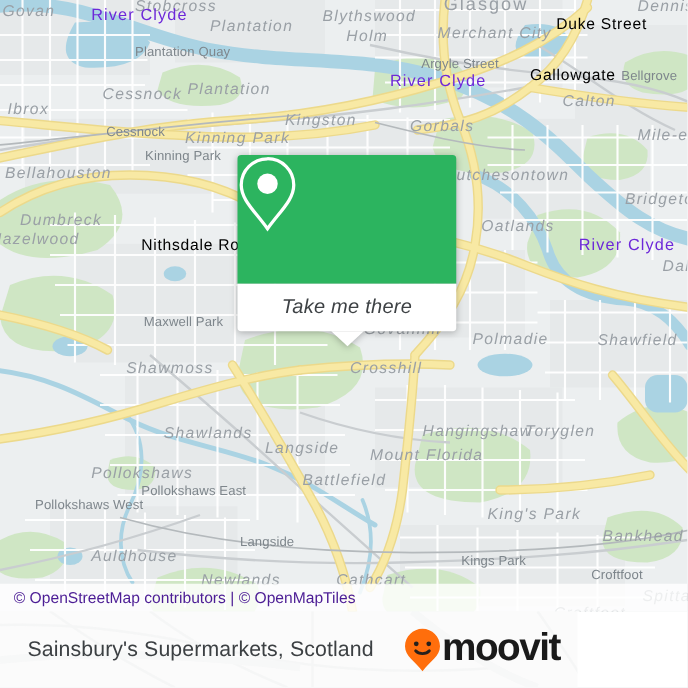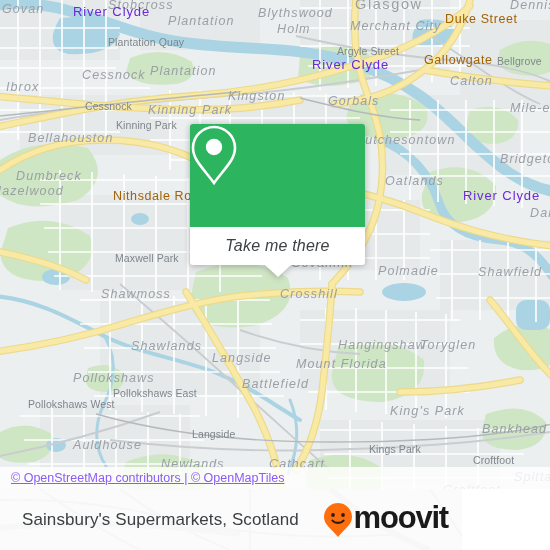--- a/index.html
+++ b/index.html
@@ -23,31 +23,31 @@
     position:absolute;
     color:#8d9499;
     white-space:nowrap;
     font-family:"Liberation Sans","DejaVu Sans",sans-serif;
     pointer-events:none;
     letter-spacing:.3px;
   }
   .lbl-place{font-size:12.5px;color:#9aa0a6;letter-spacing:1.1px;font-style:italic;}
   .lbl-place-big{font-size:14.5px;color:#9aa0a6;letter-spacing:1.6px;}
   .lbl-small{font-size:10.5px;color:#7e868c;letter-spacing:.1px;}
-  .lbl-street{font-size:12.5px;color:#a16207;letter-spacing:.6px;}
+  .lbl-street{font-size:12.5px;color:#000000;letter-spacing:.6px;}
   .lbl-water{font-size:13px;color:#6d28d9;letter-spacing:.9px;}
 
   
   .attrib{
     position:absolute;left:0;bottom:0;width:550px;height:22px;
     background:rgba(255,255,255,.82);
     display:flex;align-items:center;
     padding-left:11px;box-sizing:border-box;
   }
-  .attrib span{font-size:12.5px;color:#8b5cf6;text-decoration:underline;}
+  .attrib span{font-size:12.5px;color:#4c1d95;}
 
   
   .callout{
     position:absolute;left:190px;top:124px;width:175px;
     filter:drop-shadow(0 1px 3px rgba(0,0,0,.28));
     font-style:italic;
   }
   .callout-head{
     height:103px;background:#2cb45f;
     border-radius:3px 3px 0 0;
@@ -253,21 +253,21 @@
         <div class="maplabel lbl-place" style="left: 6px; top: 80px;">Ibrox</div>
         <div class="maplabel lbl-place" style="left: 82px; top: 68px;">Cessnock</div>
         <div class="maplabel lbl-place" style="left: 150px; top: 64px;">Plantation</div>
         <div class="maplabel lbl-place" style="left: 450px; top: 74px;">Calton</div>
         <div class="maplabel lbl-place" style="left: 510px; top: 101px;">Mile-end</div>
         <div class="maplabel lbl-small" style="left: 85px; top: 100px;">Cessnock</div>
         <div class="maplabel lbl-place" style="left: 148px; top: 103px;">Kinning Park</div>
         <div class="maplabel lbl-place" style="left: 228px; top: 89px;">Kingston</div>
         <div class="maplabel lbl-place" style="left: 328px; top: 94px;">Gorbals</div>
         <div class="maplabel lbl-small" style="left: 116px; top: 119px;">Kinning Park</div>
-        <div class="maplabel lbl-place" style="left: 4px; top: 131px; margin-left: 24px;">Bellahouston</div>
+        <div class="maplabel lbl-place" style="left: 4px; top: 131px;">Bellahouston</div>
         <div class="maplabel lbl-place" style="left: 355px; top: 133px;">Hutchesontown</div>
         <div class="maplabel lbl-place" style="left: 500px; top: 152px;">Bridgeton</div>
         <div class="maplabel lbl-place" style="left: 16px; top: 169px;">Dumbreck</div>
         <div class="maplabel lbl-place" style="left: -8px; top: 184px;">Hazelwood</div>
         <div class="maplabel lbl-place" style="left: 385px; top: 174px;">Oatlands</div>
         <div class="maplabel lbl-water" style="left: 463px; top: 188px;">River Clyde</div>
         <div class="maplabel lbl-place" style="left: 530px; top: 206px;">Dalmarnock</div>
         <div class="maplabel lbl-street" style="left: 113px; top: 189px;">Nithsdale Road</div>
         <div class="maplabel lbl-small" style="left: 115px; top: 252px;">Maxwell Park</div>
         <div class="maplabel lbl-place" style="left: 291px; top: 256px;">Govanhill</div>

